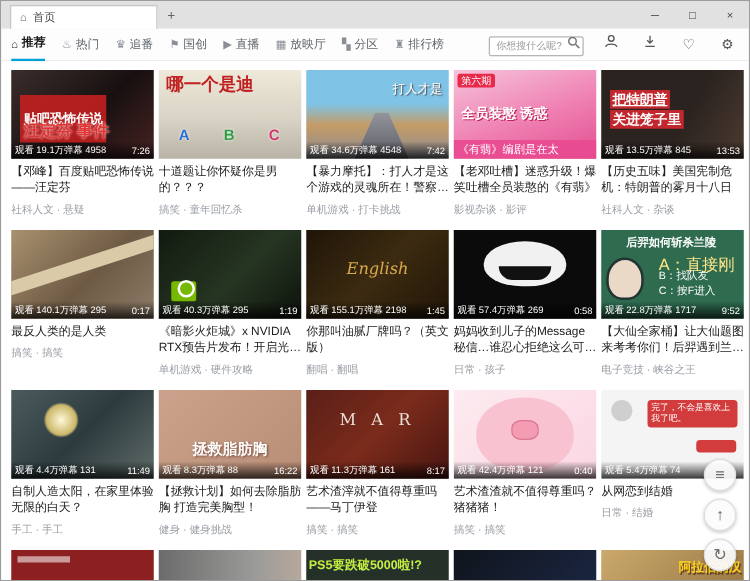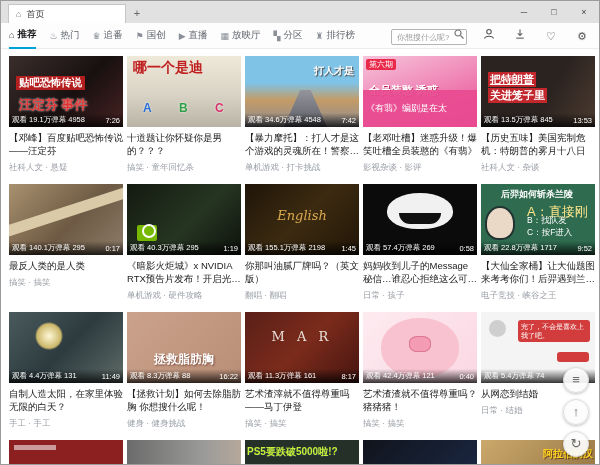--- a/index.html
+++ b/index.html
@@ -29,33 +29,33 @@
   .card{width:114px;cursor:pointer;}
   .thumb{position:relative;height:71px;overflow:hidden;background:#ddd;}
   .stats{position:absolute;left:0;right:0;bottom:0;height:14px;display:flex;align-items:flex-end;gap:0;padding:1px 3px 2px;background:linear-gradient(transparent,rgba(0,0,0,.78));color:#fff;font-size:7.5px;white-space:nowrap;}
   .duration{margin-left:auto;}
   .title{margin-top:4px;font-size:9.5px;line-height:13px;max-height:26px;color:#212121;overflow:hidden;display:-webkit-box;-webkit-line-clamp:2;-webkit-box-orient:vertical;}
   .category{margin-top:5px;font-size:8.5px;color:#9a9fa6;white-space:nowrap;overflow:hidden;}
   .badge{position:absolute;top:3px;left:3px;background:#e8294a;color:#fff;font-size:8px;padding:0 3px;border-radius:2px;z-index:2;}
   .ov{position:absolute;white-space:nowrap;z-index:1;}
   
   .t-r1c1{background:linear-gradient(135deg,#3a2e2c,#181010 55%,#472222);}
-  .t-r1c1 .ov0{top:20px;left:7px;font-size:10.5px;font-weight:700;color:#fff;background:rgba(195,32,32,.9);padding:0 3px;}
+  .t-r1c1 .ov0{top:20px;left:7px;font-size:10.5px;font-weight:700;color:#fff;background:rgba(195,32,32,.9);padding:12px 3px;}
   .t-r1c1 .ov1{top:40px;left:10px;font-size:13px;font-weight:800;color:#e03434;text-shadow:0 0 2px #fff;}
   .t-r1c2{background:linear-gradient(180deg,#efe9da,#d9d3c5 55%,#b9b3a5);}
   .t-r1c2 .ov0{top:3px;left:6px;font-size:14px;font-weight:800;color:#c02020;}
   .t-r1c2 .ov1{bottom:12px;left:16px;color:#2a6fd6;font-weight:800;font-size:12px;text-shadow:0 0 2px #fff;}
   .t-r1c2 .ov2{bottom:12px;left:52px;color:#2f9e44;font-weight:800;font-size:12px;text-shadow:0 0 2px #fff;}
   .t-r1c2 .ov3{bottom:12px;left:88px;color:#d6336c;font-weight:800;font-size:12px;text-shadow:0 0 2px #fff;}
   .t-r1c3{background:linear-gradient(180deg,#7fc3e6 38%,#c49b66 62%,#8d8d95);}
   .t-r1c3::before{content:"";position:absolute;left:34%;bottom:0;width:38%;height:52%;background:linear-gradient(180deg,#94949c,#5c5c64);clip-path:polygon(38% 0,62% 0,100% 100%,0 100%);}
-  .t-r1c3 .ov0{top:8px;right:5px;color:#fff;font-weight:700;font-size:10px;text-shadow:1px 1px 1px #444;}
+  .t-r1c3 .ov0{top:8px;right:5px;color:#fff;font-weight:400;font-size:10px;text-shadow:1px 1px 1px #444;}
   .t-r1c4{background:linear-gradient(160deg,#f6c4db,#ef7fb2 55%,#e2508f);}
   .t-r1c4 .ov0{top:27px;left:6px;color:#fff;font-weight:800;font-size:11px;text-shadow:1px 1px 0 #c2255c;}
-  .t-r1c4 .ov1{bottom:0;left:0;right:0;background:rgba(232,74,144,.92);color:#fff;font-size:9px;padding:12px 3px;}
+  .t-r1c4 .ov1{bottom:0;left:0;right:0;background:rgba(232,74,144,.92);color:#fff;font-size:9px;padding:1px 3px;}
   .t-r1c5{background:linear-gradient(120deg,#2b2320 58%,#4c3b30);}
   .t-r1c5 .ov0{top:16px;left:7px;background:#c1272d;color:#fff;font-weight:800;font-size:11px;padding:0 2px;text-decoration:underline;}
   .t-r1c5 .ov1{top:32px;left:7px;background:#c1272d;color:#fff;font-weight:800;font-size:11px;padding:0 2px;}
   .t-r2c1{background:linear-gradient(135deg,#a8916f,#6e5a44 55%,#8d7c69);}
   .t-r2c1::before{content:"";position:absolute;left:-10px;top:20px;width:150px;height:11px;background:#dbcaa8;transform:rotate(-18deg);}
   .t-r2c2{background:linear-gradient(135deg,#131a10,#263522 55%,#0d120b);}
   .t-r2c2::before{content:"";position:absolute;left:10px;bottom:14px;width:20px;height:16px;background:#76b900;border-radius:2px;}
   .t-r2c2::after{content:"";position:absolute;left:15px;bottom:17px;width:10px;height:10px;border:2px solid #fff;border-radius:50%;}
   .t-r2c3{background:linear-gradient(135deg,#1f1508,#3c2b11 50%,#211506);}
   .t-r2c3 .ov0{top:24px;left:0;right:0;text-align:center;color:#d9a84e;font-size:13px;font-style:italic;font-family:"DejaVu Serif",serif;}
@@ -324,21 +324,21 @@
         <div class="card">
     <div class="thumb t-r3c2">
       <div class="stats">
         <span class="views">观看 8.3万</span>
         <span class="danmaku">弹幕 88</span>
         <span class="duration">16:22</span>
       </div>
     <span class="ov ov0">拯救脂肪胸</span>
           </div>
     <div class="meta">
-      <div class="title">【拯救计划】如何去除脂肪胸 你想搜什么呢！</div>
+      <div class="title">【拯救计划】如何去除脂肪胸 打造完美胸型！</div>
       <div class="category">健身 · 健身挑战</div>
     </div>
   </div>
         <div class="card">
     <div class="thumb t-r3c3">
       <div class="stats">
         <span class="views">观看 11.3万</span>
         <span class="danmaku">弹幕 161</span>
         <span class="duration">8:17</span>
       </div>

